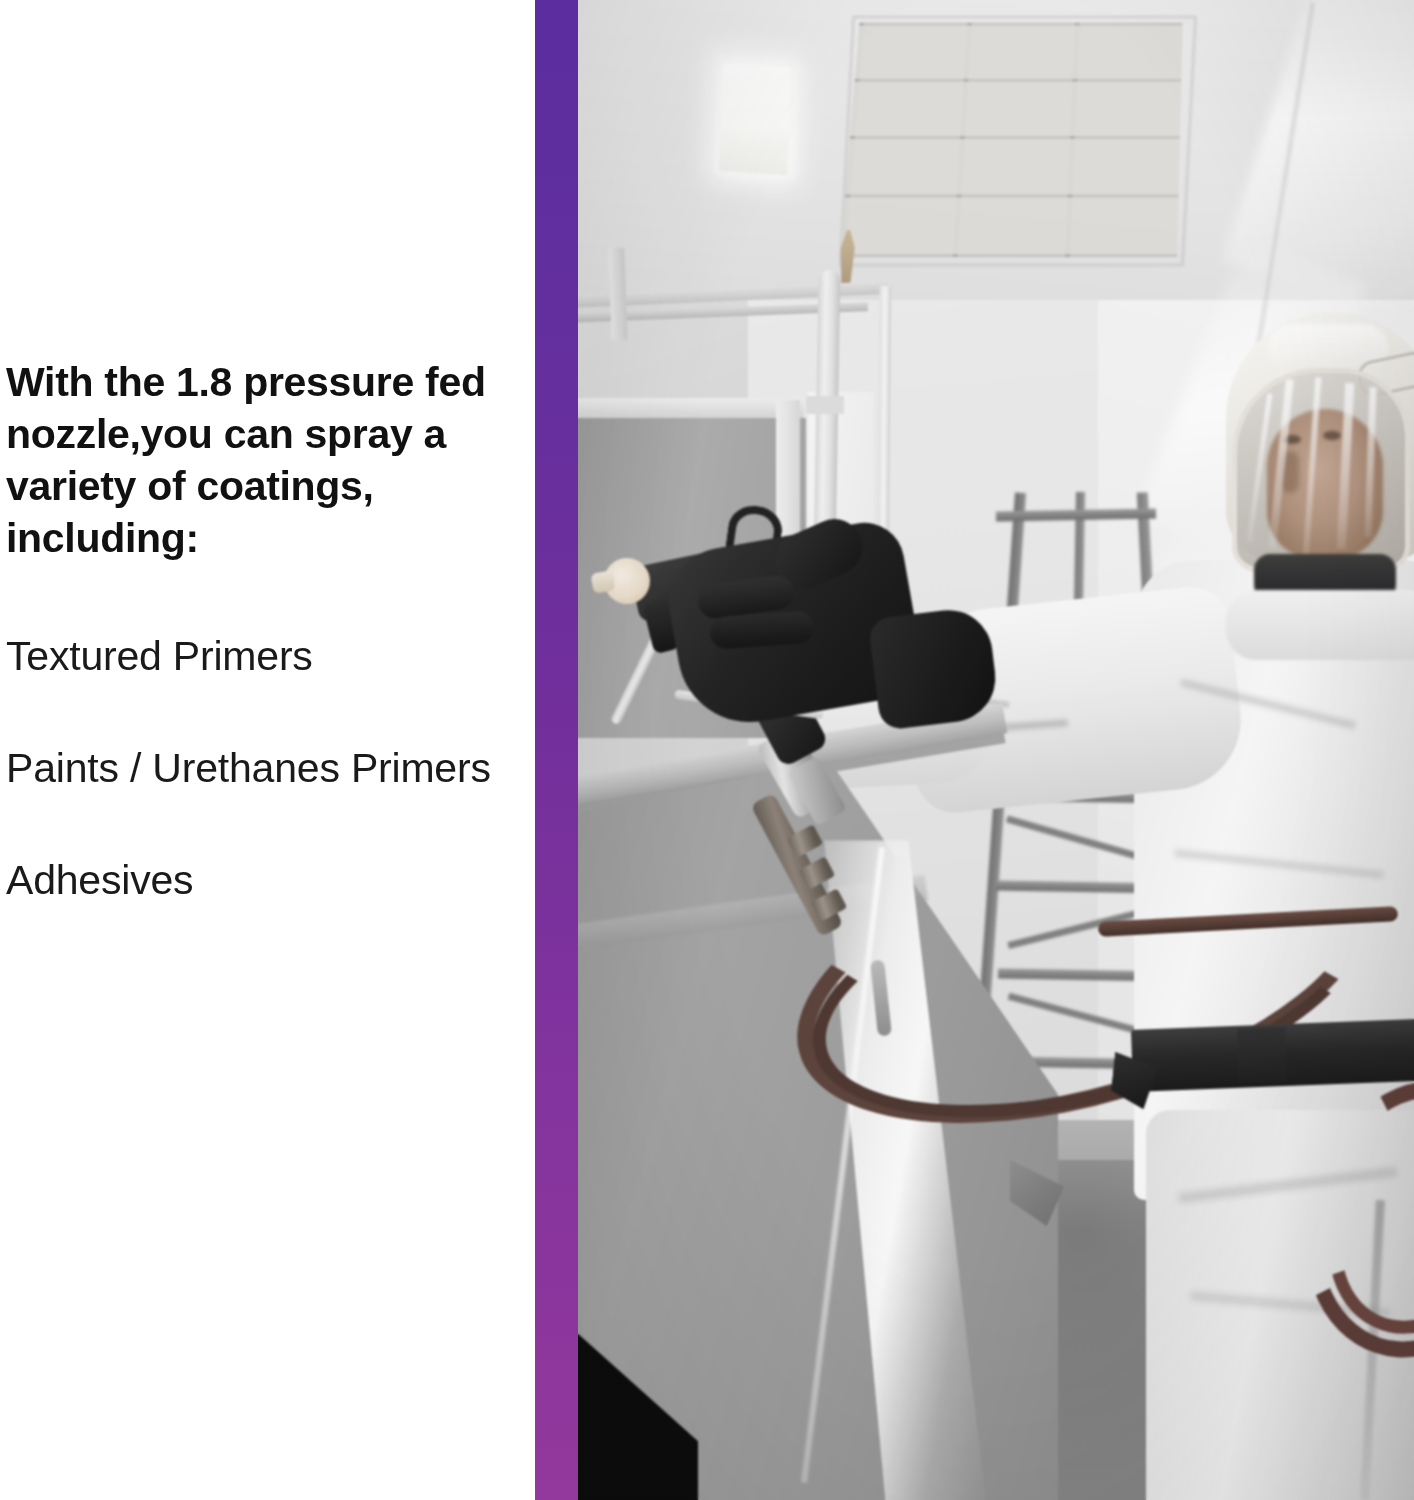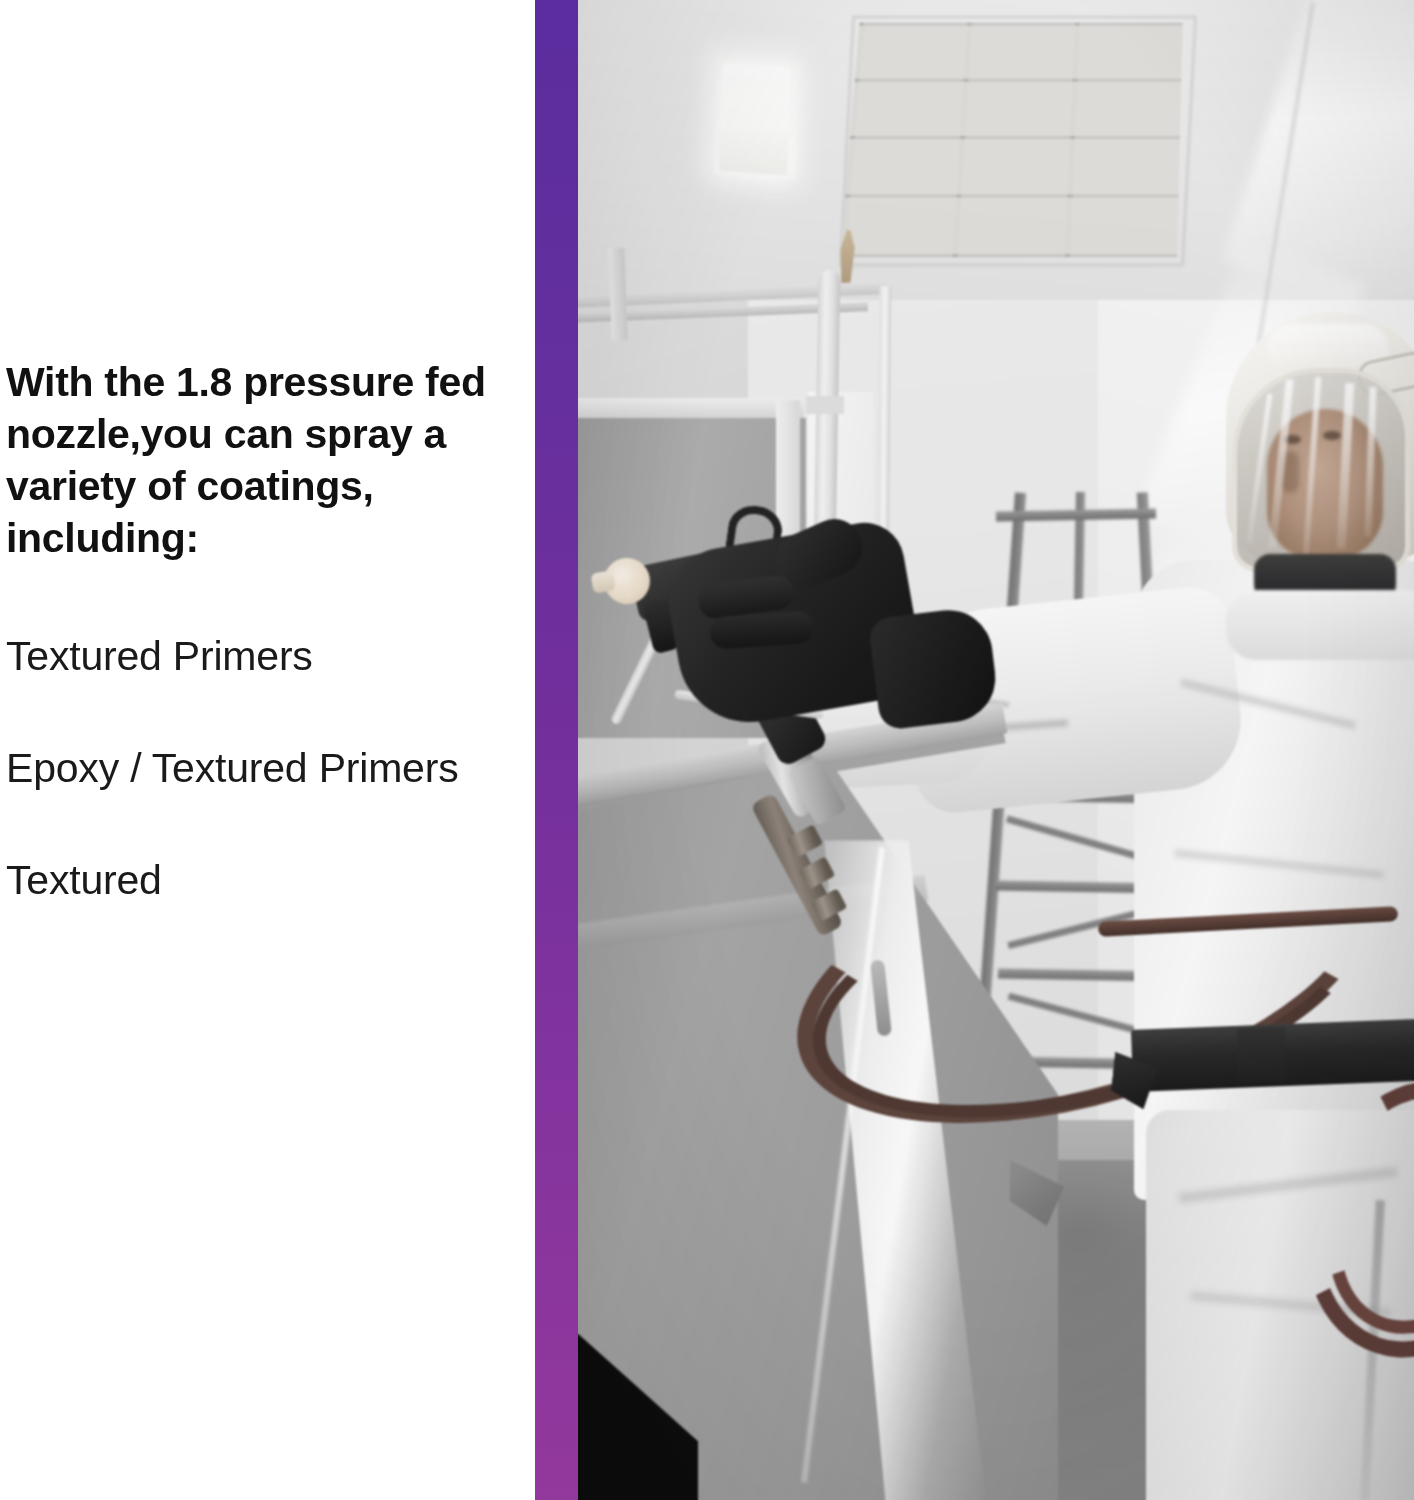--- a/index.html
+++ b/index.html
@@ -696,23 +696,23 @@
   <div class="text-panel">
     <div class="text-stack">
 
       <h1 class="headline">With the 1.8 pressure fed nozzle,you can spray a variety of coatings, including:</h1>
 
       <div class="gap-after-headline"></div>
 
       <ul class="coating-list">
         <li class="coating-item">Textured Primers</li>
         <div class="gap-item"></div>
-        <li class="coating-item">Epoxy / Textured Primers</li>
+        <li class="coating-item">Paints / Urethanes Primers</li>
         <div class="gap-item"></div>
-        <li class="coating-item">Textured</li>
+        <li class="coating-item">Adhesives</li>
       </ul>
 
     </div>
   </div>
 
   <div class="divider-bar"></div>
 
   <div class="photo">
 
     <div class="ph wall-left"></div>

